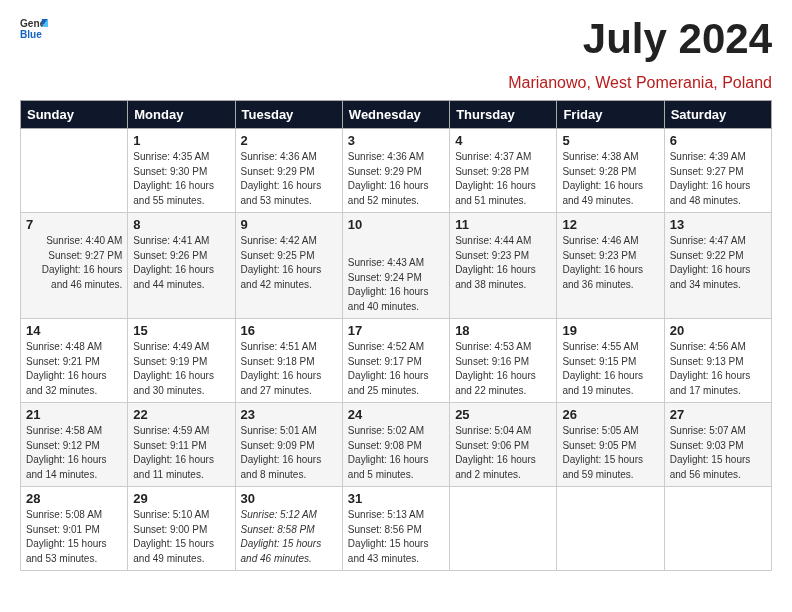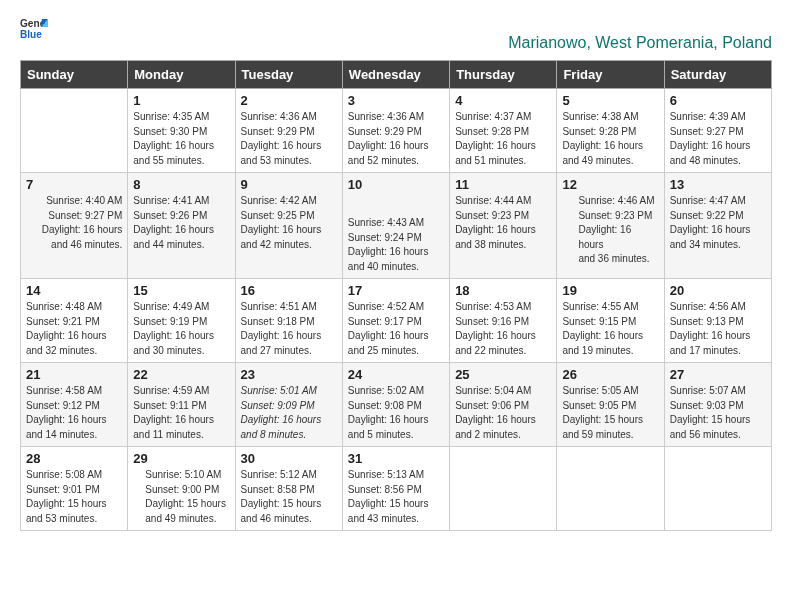--- a/index.html
+++ b/index.html
@@ -29,31 +29,31 @@
       text-align: right;
     }
     .month-title {
       font-size: 42px;
       font-weight: bold;
       color: #222;
       line-height: 1.1;
     }
     .subtitle {
       font-size: 16px;
-      color: #0f766e;
-      margin-top: 18px;
+      color: #b91c1c;
+      margin-top: 12px;
     }
     .calendar-table {
       width: 100%;
       border-collapse: collapse;
       margin-top: 4px;
       font-size: 11px;
     }
     .calendar-table th {
-      background-color: #404040;
+      background-color: #0f172a;
       color: #fff;
       text-align: left;
       padding: 6px 6px;
       font-size: 13px;
       font-weight: bold;
       border: 1px solid #aaa;
     }
     .calendar-table td {
       border: 1px solid #ccc;
       vertical-align: top;
@@ -87,20 +87,21 @@
 <div class="header-area">
   <div class="logo">
     <svg class="logo-icon" viewBox="0 0 36 36">
       <text x="0" y="14" font-size="13" font-weight="bold" fill="#333" font-family="Arial">General</text>
       <text x="0" y="28" font-size="13" font-weight="bold" fill="#1565c0" font-family="Arial">Blue</text>
       <polygon points="28,4 36,4 28,14" fill="#1565c0"></polygon>
       <polygon points="28,14 36,4 36,14" fill="#4fc3f7"></polygon>
     </svg>
   </div>
   <div class="title-area">
+    <div class="month-title">July 2024</div>
     <div class="subtitle">Marianowo, West Pomerania, Poland</div>
   </div>
 </div>
 
 <table class="calendar-table">
   <thead>
     <tr>
     <th>Sunday</th>
         <th>Monday</th>
         <th>Tuesday</th>
@@ -187,21 +188,21 @@
         </td>
         <td>
           <span class="day-number">11</span>
           <div class="day-info" style="white-space: pre-line;">Sunrise: 4:44 AM
 Sunset: 9:23 PM
 Daylight: 16 hours
 and 38 minutes.</div>
         </td>
         <td>
           <span class="day-number">12</span>
-          <div class="day-info" style="white-space: pre-line; margin-left: 16px;">Sunrise: 4:46 AM
+          <div class="day-info" style="white-space: pre-line;">Sunrise: 4:46 AM
 Sunset: 9:23 PM
 Daylight: 16 hours
 and 36 minutes.</div>
         </td>
         <td>
           <span class="day-number">13</span>
           <div class="day-info" style="white-space: pre-line;">Sunrise: 4:47 AM
 Sunset: 9:22 PM
 Daylight: 16 hours
 and 34 minutes.</div>
@@ -268,21 +269,21 @@
         </td>
         <td>
           <span class="day-number">22</span>
           <div class="day-info" style="white-space: pre-line;">Sunrise: 4:59 AM
 Sunset: 9:11 PM
 Daylight: 16 hours
 and 11 minutes.</div>
         </td>
         <td>
           <span class="day-number">23</span>
-          <div class="day-info" style="white-space: pre-line; font-style: italic;">Sunrise: 5:01 AM
+          <div class="day-info" style="white-space: pre-line;">Sunrise: 5:01 AM
 Sunset: 9:09 PM
 Daylight: 16 hours
 and 8 minutes.</div>
         </td>
         <td>
           <span class="day-number">24</span>
           <div class="day-info" style="white-space: pre-line;">Sunrise: 5:02 AM
 Sunset: 9:08 PM
 Daylight: 16 hours
 and 5 minutes.</div>
@@ -312,28 +313,28 @@
       <tr>
         <td>
           <span class="day-number">28</span>
           <div class="day-info" style="white-space: pre-line;">Sunrise: 5:08 AM
 Sunset: 9:01 PM
 Daylight: 15 hours
 and 53 minutes.</div>
         </td>
         <td>
           <span class="day-number">29</span>
-          <div class="day-info" style="white-space: pre-line; margin-left: 12px;">Sunrise: 5:10 AM
+          <div class="day-info" style="white-space: pre-line;">Sunrise: 5:10 AM
 Sunset: 9:00 PM
 Daylight: 15 hours
 and 49 minutes.</div>
         </td>
         <td>
           <span class="day-number">30</span>
-          <div class="day-info" style="white-space: pre-line;">Sunrise: 5:12 AM
+          <div class="day-info" style="white-space: pre-line; font-style: italic;">Sunrise: 5:12 AM
 Sunset: 8:58 PM
 Daylight: 15 hours
 and 46 minutes.</div>
         </td>
         <td>
           <span class="day-number">31</span>
           <div class="day-info" style="white-space: pre-line;">Sunrise: 5:13 AM
 Sunset: 8:56 PM
 Daylight: 15 hours
 and 43 minutes.</div>

